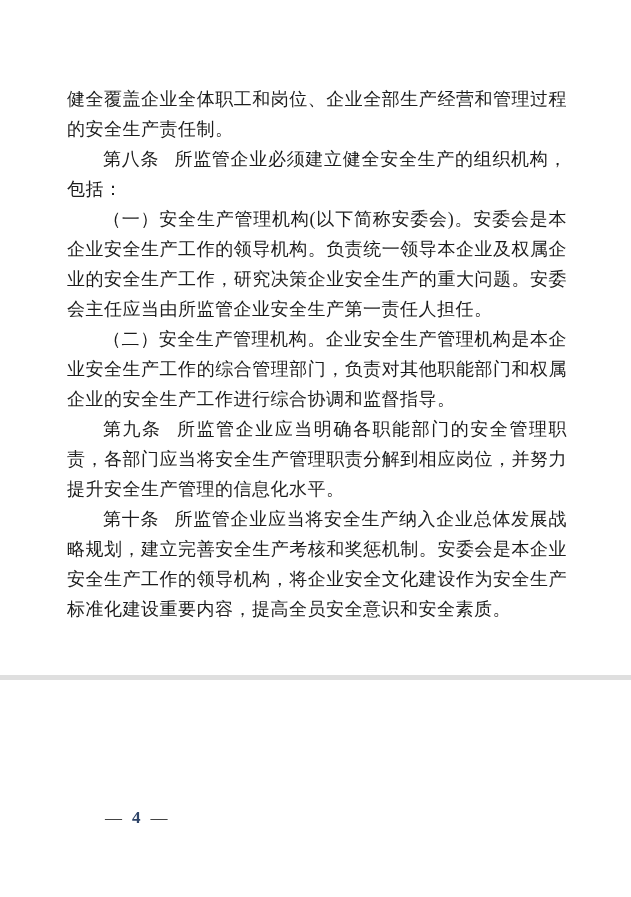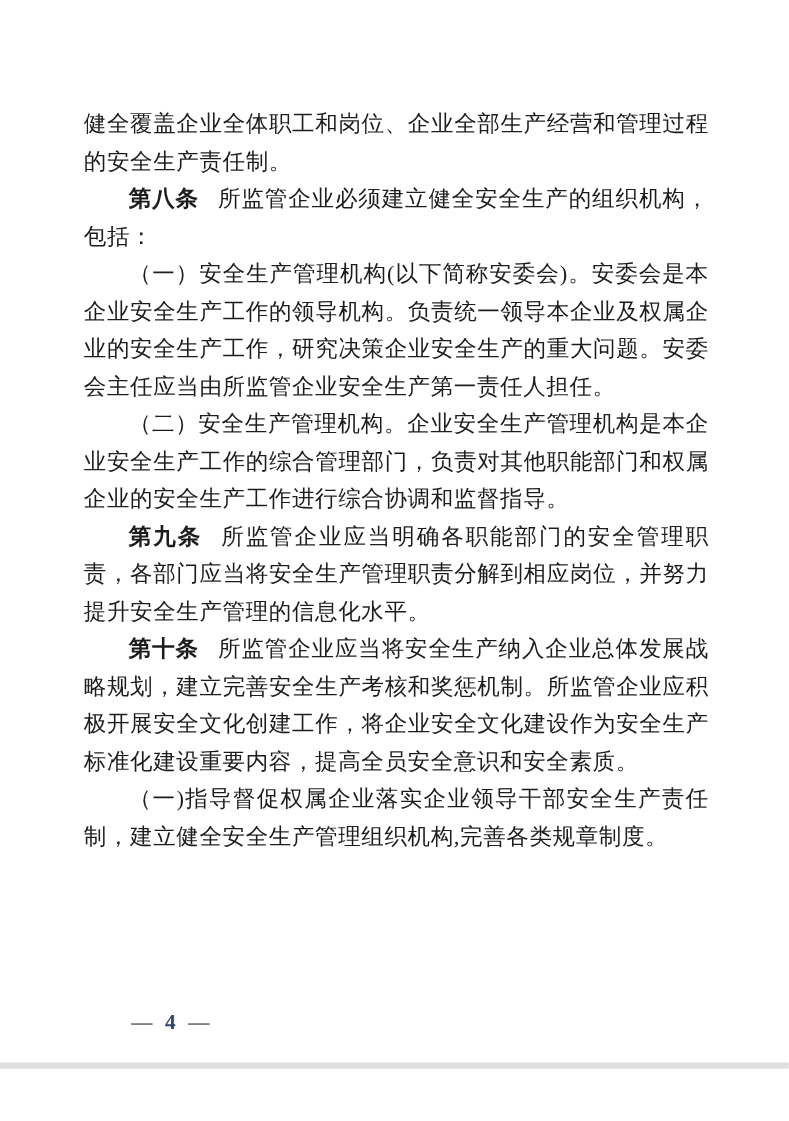--- a/index.html
+++ b/index.html
@@ -13,21 +13,21 @@
     font-family: "Liberation Serif", serif;
     color: #1c1c1c;
     position: relative;
     overflow: hidden;
   }
   .page {
     position: absolute;
     left: 0;
     top: 0;
     width: 631px;
-    height: 855px;
+    height: 680px;
     background: #ffffff;
     border-radius: 31px;
   }
   .page-content {
     position: absolute;
     left: 67px;
     top: 84px;
     width: 500px;
     font-size: 18px;
     line-height: 30px;
@@ -37,21 +37,21 @@
     padding: 0;
     text-indent: 2em;
     text-align: justify;
     text-justify: inter-character;
     letter-spacing: 0.5px;
   }
   p.para.no-indent {
     text-indent: 0;
   }
   .lead {
-    font-weight: bold;
+    font-weight: normal;
     margin-right: 0.85em;
   }
   .lead:empty {
     display: none;
     margin: 0;
   }
   .page-footer {
     position: absolute;
     left: 100px;
     top: 808px;
@@ -84,24 +84,23 @@
     <p class="para no-indent"><span>健全覆盖企业全体职工和岗位、企业全部生产经营和管理过程的安全生产责任制。</span></p>
 
     <p class="para"><span class="lead">第八条</span><span>所监管企业必须建立健全安全生产的组织机构，包括：</span></p>
 
     <p class="para"><span>（一）安全生产管理机构(以下简称安委会)。安委会是本企业安全生产工作的领导机构。负责统一领导本企业及权属企业的安全生产工作，研究决策企业安全生产的重大问题。安委会主任应当由所监管企业安全生产第一责任人担任。</span></p>
 
     <p class="para"><span>（二）安全生产管理机构。企业安全生产管理机构是本企业安全生产工作的综合管理部门，负责对其他职能部门和权属企业的安全生产工作进行综合协调和监督指导。</span></p>
 
     <p class="para"><span class="lead">第九条</span><span>所监管企业应当明确各职能部门的安全管理职责，各部门应当将安全生产管理职责分解到相应岗位，并努力提升安全生产管理的信息化水平。</span></p>
 
-    <p class="para"><span class="lead">第十条</span><span>所监管企业应当将安全生产纳入企业总体发展战略规划，建立完善安全生产考核和奖惩机制。所监管企业应积极开展安全文化创建工作，将企业安全文化建设作为安全生产标准化建设重要内容，提高全员安全意识和安全素质。</span></p>
+    <p class="para"><span class="lead">第十条</span><span>所监管企业应当将安全生产纳入企业总体发展战略规划，建立完善安全生产考核和奖惩机制。安委会是本企业安全生产工作的领导机构，将企业安全文化建设作为安全生产标准化建设重要内容，提高全员安全意识和安全素质。</span></p>
 
 
-    <p class="para"><span>（一)指导督促权属企业落实企业领导干部安全生产责任制，建立健全安全生产管理组织机构,完善各类规章制度。</span></p>
 
 
   </div>
 
   <div class="page-footer"><span>—</span><span class="pg-num">4</span><span>—</span></div>
 
   <div class="bottom-strip"></div>
 
 </div>
 

